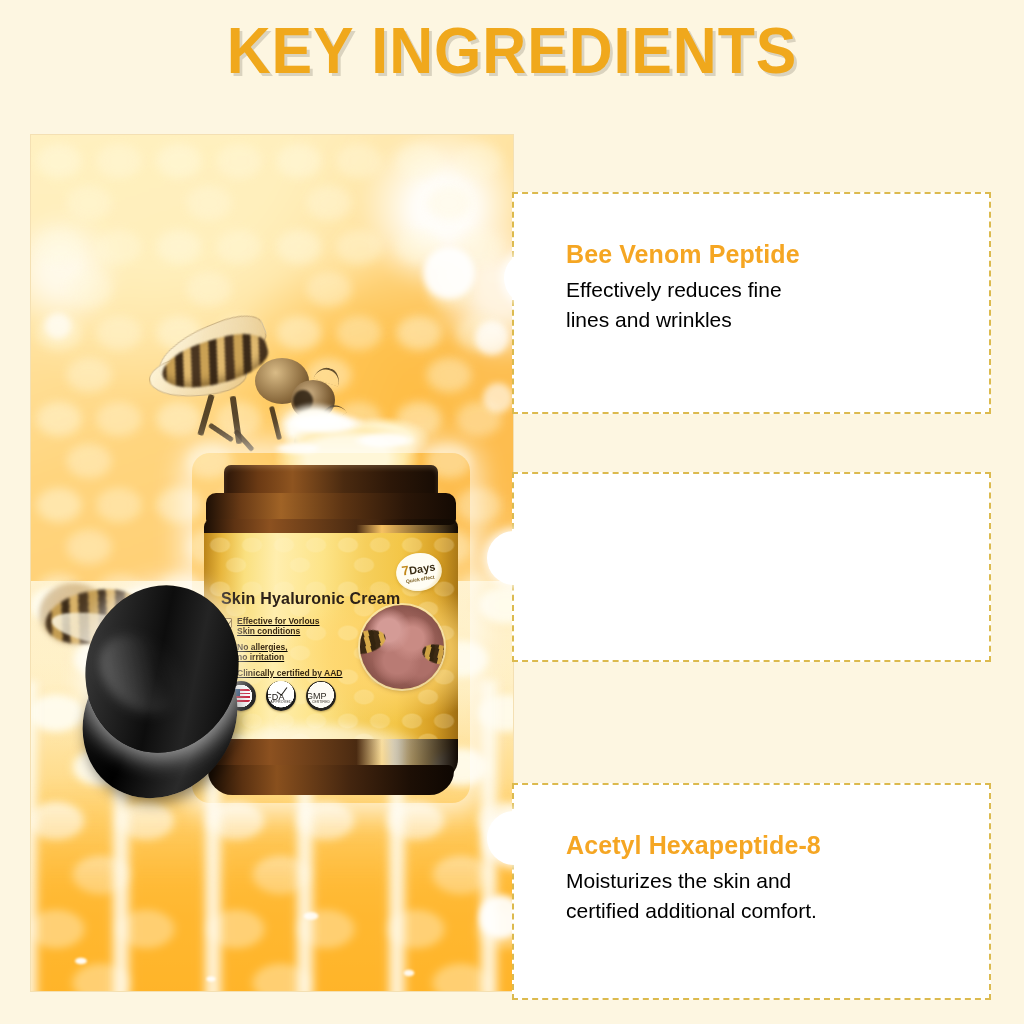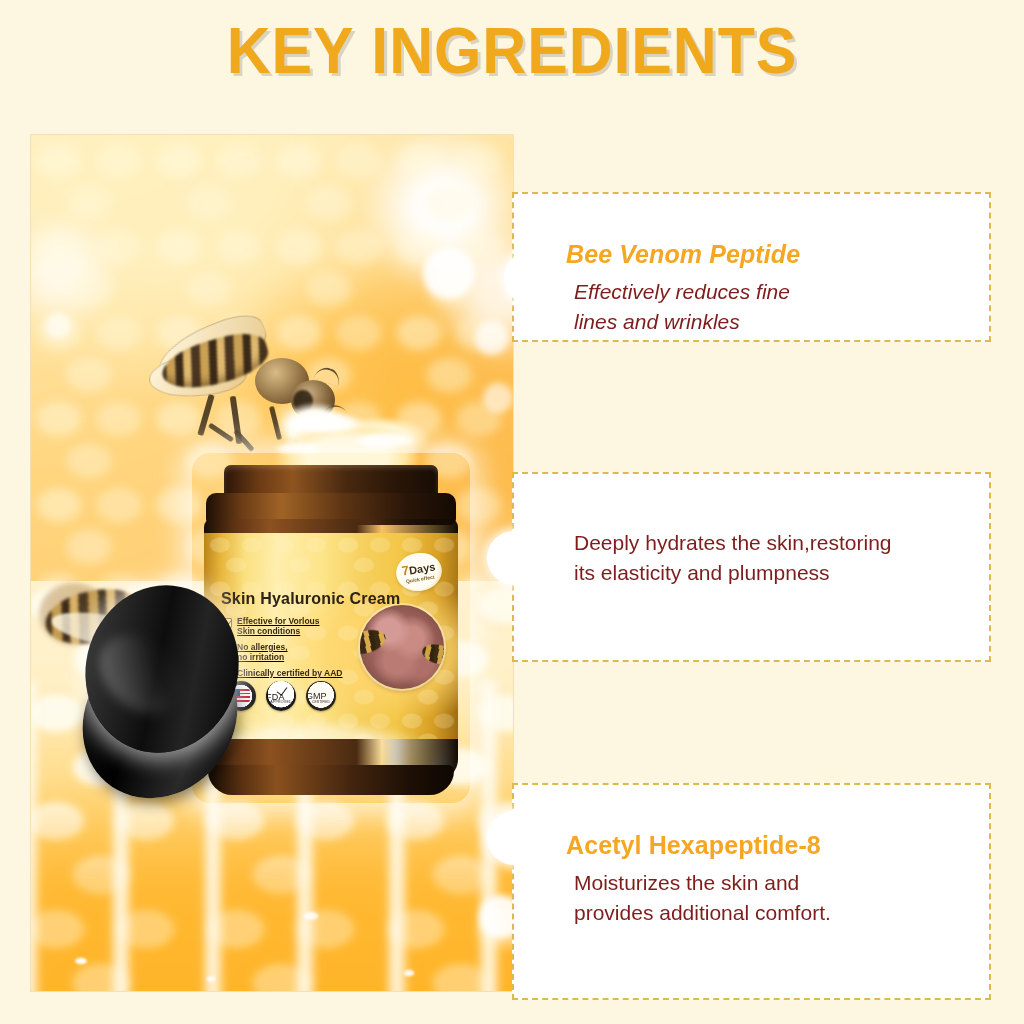--- a/index.html
+++ b/index.html
@@ -418,25 +418,25 @@
     font-size: 25px;
     color: #f5a623;
     letter-spacing: 0.1px;
     margin: 0 0 6px 0;
     white-space: nowrap;
   }
   .card-body {
     font-family: "Liberation Sans", sans-serif;
     font-size: 21px;
     line-height: 1.42;
-    color: #7f1d1d;
+    color: #000000;
     white-space: pre-line;
-    margin: 8px;
-  }
-  #card-1 { top: 192px; height: 150px; font-style: italic; }
+    margin: 0;
+  }
+  #card-1 { top: 192px; height: 222px; }
   #card-2 { top: 472px; height: 190px; }
   #card-3 { top: 783px; height: 217px; }
   #conn-1 { left: 504px; top: 251px; }
   #conn-2 { left: 487px; top: 531px; }
   #conn-3 { left: 487px; top: 811px; }
 </style>
 </head>
 <body>
 
 <div id="page-title">KEY INGREDIENTS</div>
@@ -558,26 +558,24 @@
   <div class="card-inner">
     <div class="card-heading">Bee Venom Peptide</div>
     <div class="card-body">Effectively reduces fine
 lines and wrinkles</div>
   </div>
 </div>
 <div class="connector" id="conn-1"></div>
 
 <div class="info-card" id="card-2">
   <div class="card-inner">
-    <div class="card-body">Deeply hydrates the skin,restoring
-its elasticity and plumpness</div>
   </div>
 </div>
 <div class="connector" id="conn-2"></div>
 
 <div class="info-card" id="card-3">
   <div class="card-inner">
     <div class="card-heading">Acetyl Hexapeptide-8</div>
     <div class="card-body">Moisturizes the skin and
-provides additional comfort.</div>
+certified additional comfort.</div>
   </div>
 </div>
 <div class="connector" id="conn-3"></div>
 
 </body></html>

